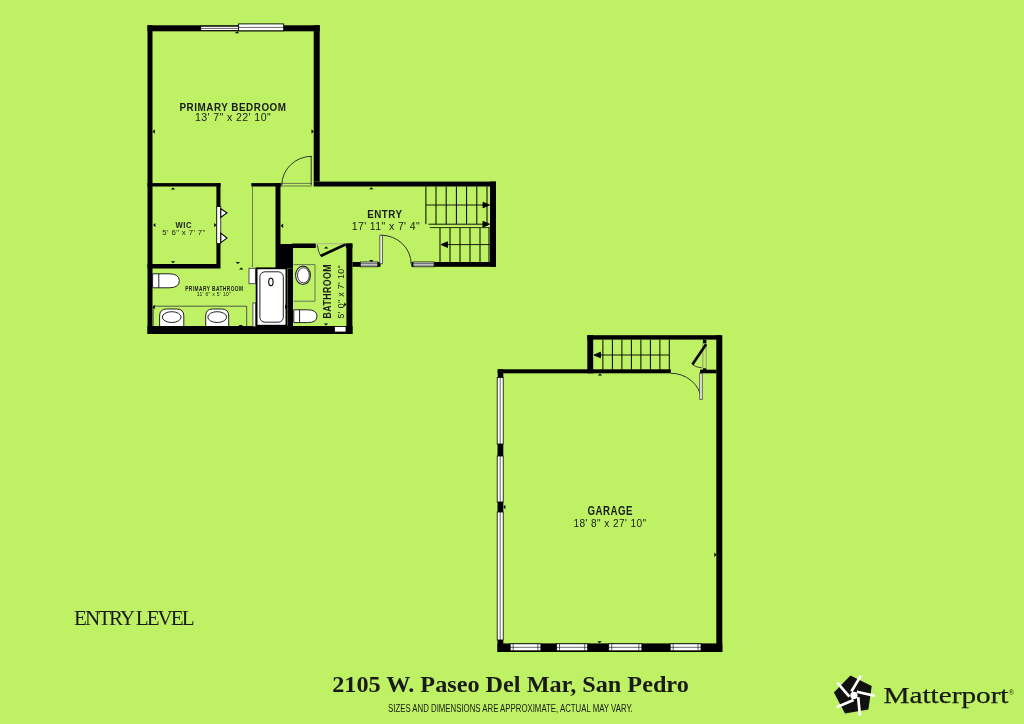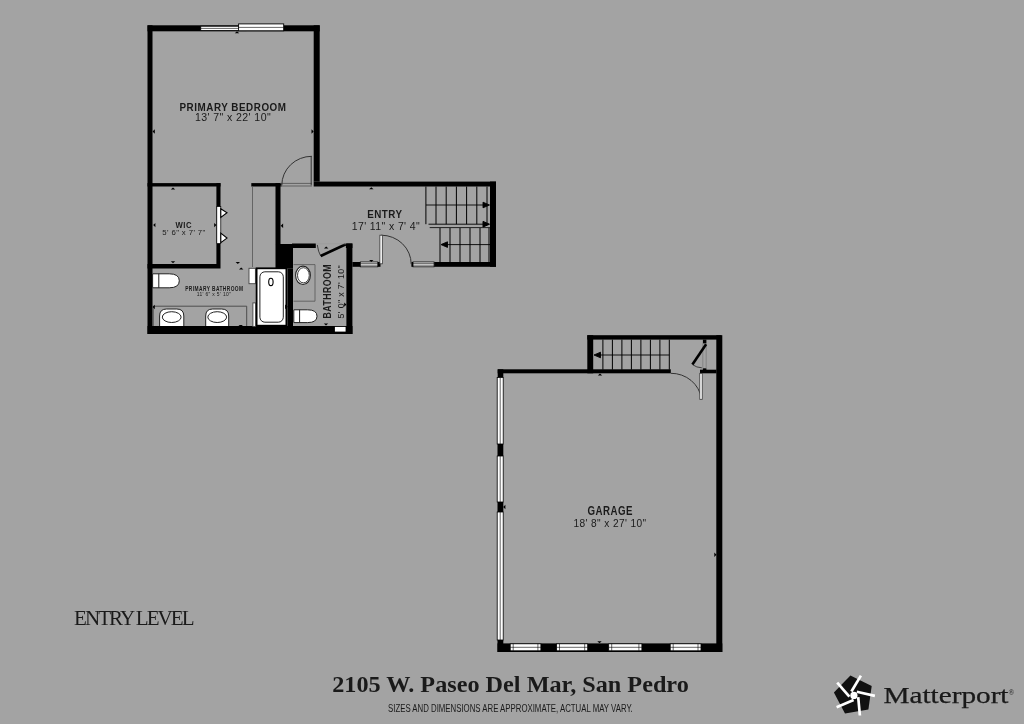--- a/index.html
+++ b/index.html
@@ -1,16 +1,16 @@
 <!DOCTYPE html>
 <html><head>
 <meta charset="utf-8">
 <style>
 html,body{margin:0;padding:0;background:#fff;}
-#page{position:relative;width:1024px;height:724px;background:#a3a3a3;overflow:hidden;}
+#page{position:relative;width:1024px;height:724px;background:#bef264;overflow:hidden;}
 svg{position:absolute;top:0;left:0;}
 text{font-family:"Liberation Sans",sans-serif;fill:#1a1a1a;}
 .serif{font-family:"Liberation Serif",serif !important;}
 .rm{font-weight:bold;letter-spacing:0.6px;}
 .dim{letter-spacing:0.4px;}
 </style>
 </head>
 <body>
 <div id="page">
 <svg width="1024" height="724" viewBox="0 0 1024 724">

